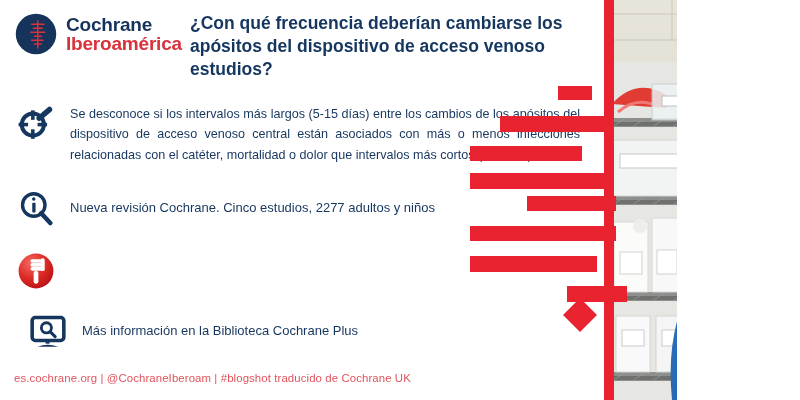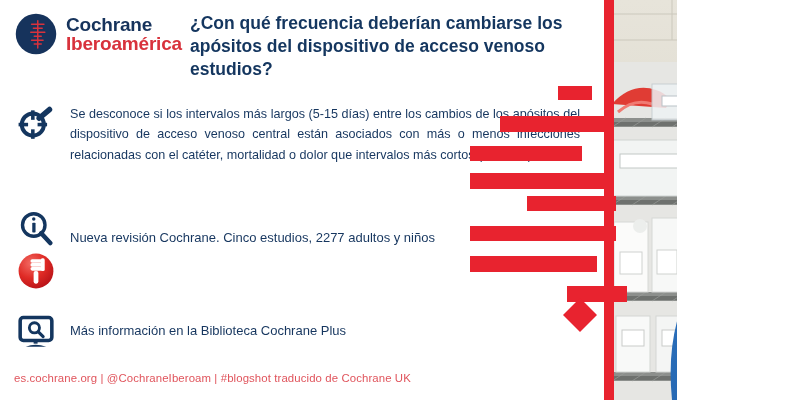--- a/index.html
+++ b/index.html
@@ -86,25 +86,25 @@
   }
   .bullet .btext {
     color: #16365f;
     font-size: 12.6px;
     line-height: 1.62;
     text-align: justify;
   }
 
   #bullet-1 { left: 16px; top: 104px; width: 570px; }
   #bullet-1 .btext { width: 510px; }
-  #bullet-2 { left: 16px; top: 208px; width: 570px; align-items: flex-end; }
+  #bullet-2 { left: 16px; top: 188px; width: 570px; align-items: center; }
   #bullet-2 .icon-wrap { align-items: center; }
   #bullet-3 { left: 16px; top: 251px; width: 570px; align-items: center; }
   #bullet-3 .icon-wrap { align-items: center; }
-  #bullet-4 { left: 16px; top: 311px; width: 570px; align-items: center; }
+  #bullet-4 { left: 28px; top: 311px; width: 570px; align-items: center; }
   #bullet-4 .icon-wrap { align-items: center; }
   #bullet-2 .btext, #bullet-3 .btext, #bullet-4 .btext {
     text-align: left;
     font-size: 13px;
   }
 
   
   .footer {
     position: absolute;
     left: 14px;

